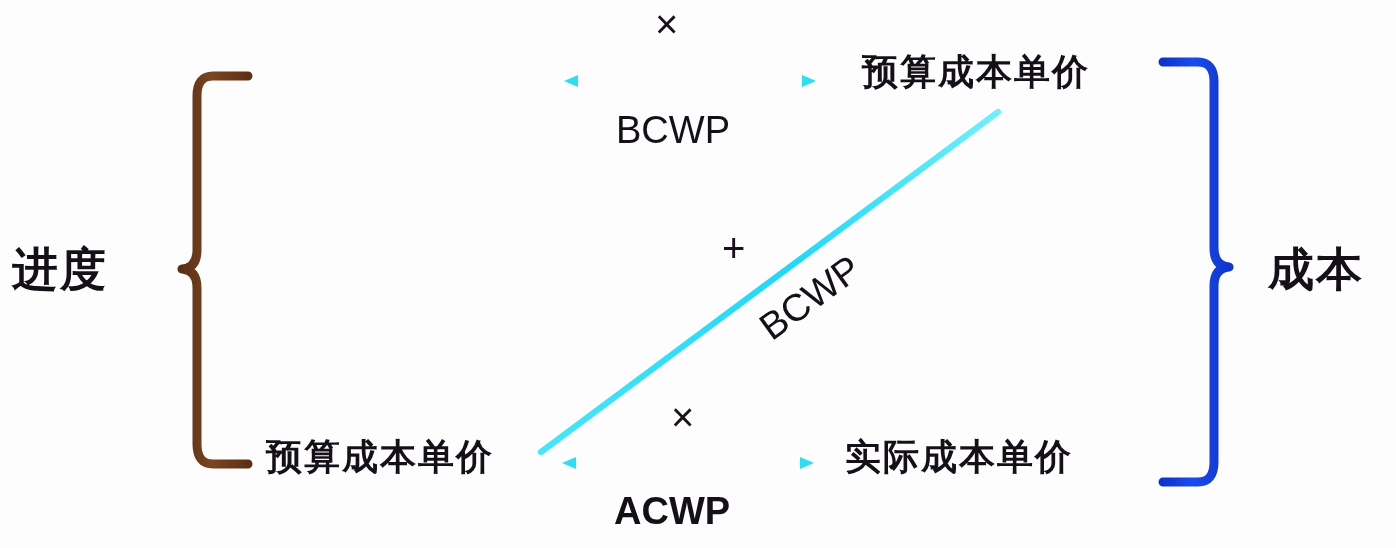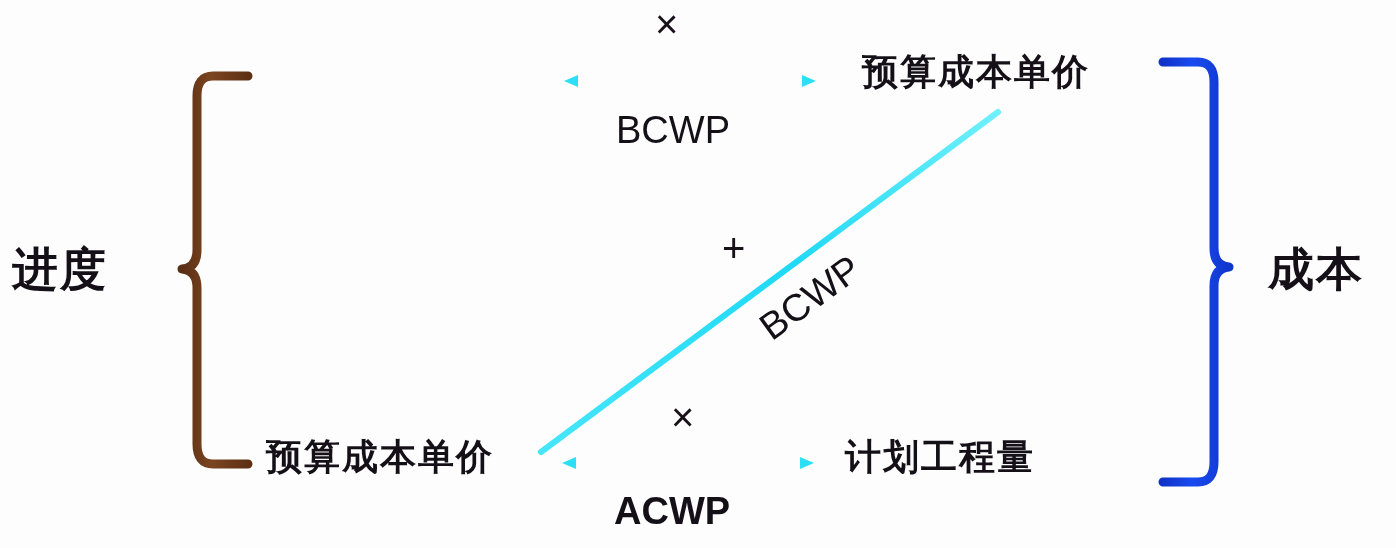--- a/index.html
+++ b/index.html
@@ -129,21 +129,21 @@
 
   <div class="lbl cn group-label" style="left:12px; top:246px;">进度</div>
 
   <div class="lbl cn group-label" style="left:1268px; top:246px;">成本</div>
 
 
   <div class="lbl cn node-label" style="left:266px; top:439px;">预算成本单价</div>
 
   <div class="lbl cn node-label" style="left:862px; top:54px;">预算成本单价</div>
 
-  <div class="lbl cn node-label" style="left:845px; top:439px;">计划工程量</div>
+  <div class="lbl cn node-label" style="left:845px; top:439px;">实际成本单价</div>
 
   <div class="lbl lat arrow-label" style="left:616px; top:111px;">BCWP</div>
 
   <div class="lbl lat arrow-label rotated" style="left:764px; top:312px; transform: rotate(-36deg);">BCWP</div>
 
   <div class="lbl lat arrow-label" style="left:614px; top:492px;font-weight:bold;">ACWP</div>
 
   <div class="lbl op" style="left:655px; top:4px;">×</div>
 
   <div class="lbl op" style="left:722px; top:228px;">+</div>

